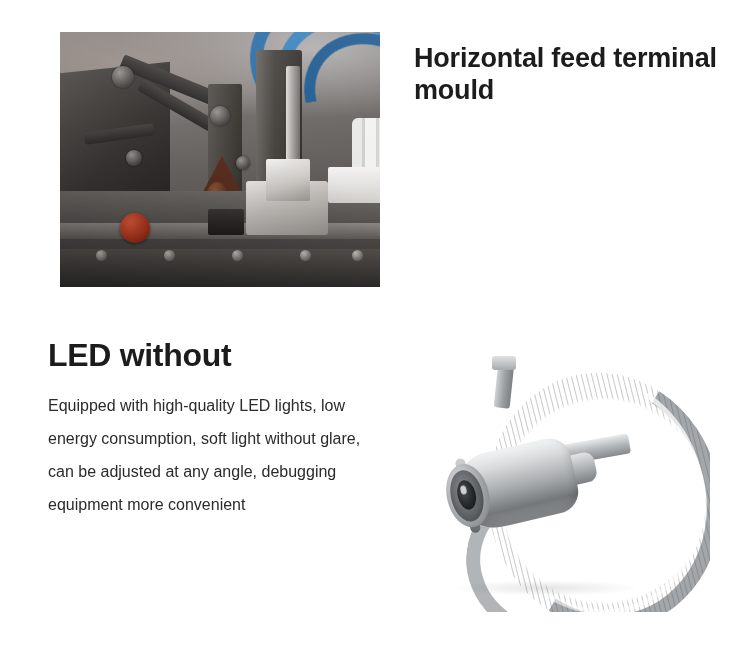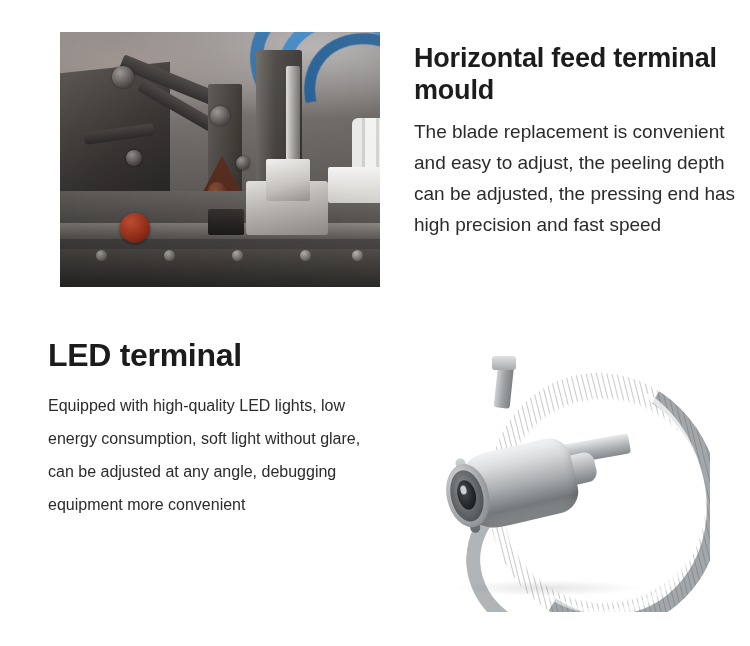--- a/index.html
+++ b/index.html
@@ -448,28 +448,27 @@
         <div class="bolt b3"></div>
         <div class="bolt b4"></div>
         <div class="bolt b5"></div>
 
         <div class="m-shadow"></div>
       </div>
     </div>
 
     <div class="text-terminal">
       <h2 class="title">Horizontal feed terminal mould</h2>
-      <p class="body">The blade replacement is convenient and easy to adjust, the peeling depth can be adjusted, the pressing end has high precision and fast speed</p>
     </div>
   </div>
 
   <div class="section-two">
 
     <div class="text-led">
-      <h2 class="title-led">LED terminal</h2>
+      <h2 class="title-led">LED without</h2>
       <p class="body-led">Equipped with high-quality LED lights, low energy consumption, soft light without glare, can be adjusted at any angle, debugging equipment more convenient</p>
     </div>
 
     <div class="photo-led">
       <div class="lamp">
         <div class="goose goose-main"></div>
         <div class="goose-ribs"></div>
         <div class="goose goose-main-sheen"></div>
         <div class="goose goose-lower"></div>
         <div class="goose-stub"></div>

